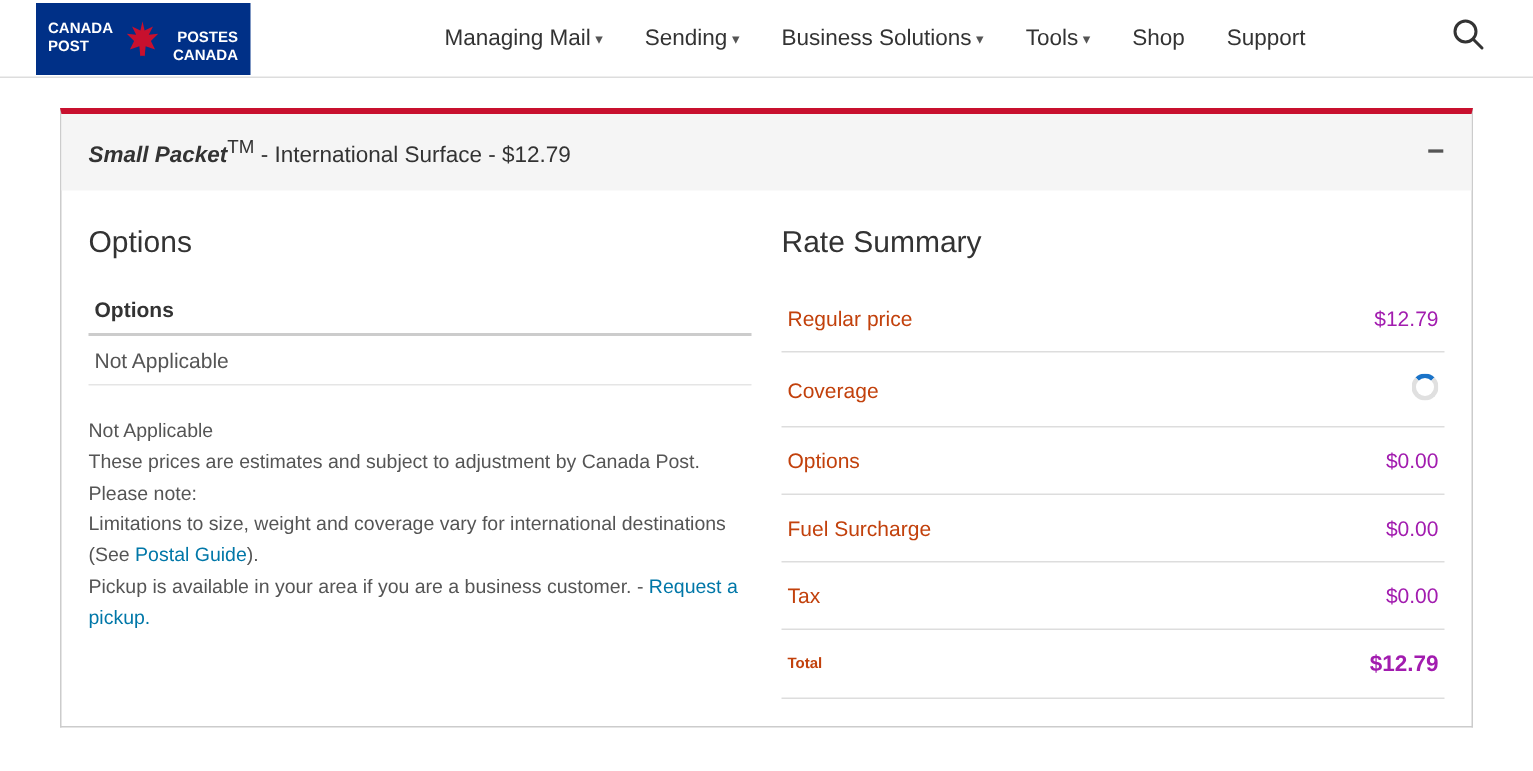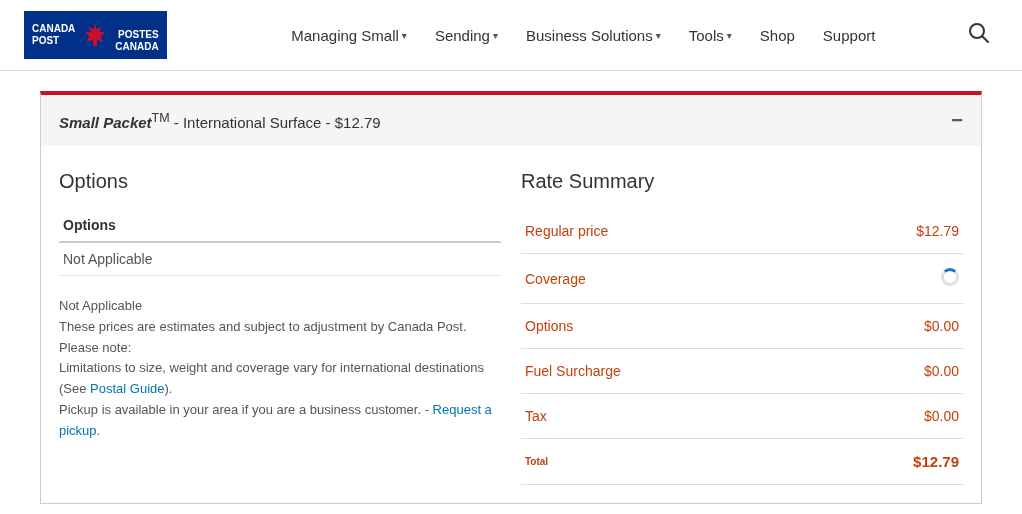--- a/index.html
+++ b/index.html
@@ -3,21 +3,21 @@
   <meta charset="utf-8">
   <style>
     * { box-sizing: border-box; margin: 0; padding: 0; }
     body { font-family: Arial, Helvetica, sans-serif; font-size: 14px; color: #333; background: #fff; }
 
     
     nav {
       display: flex;
       align-items: center;
       padding: 12px 24px;
-      height: 71px;
+      height: 52px;
       border-bottom: 1px solid #ddd;
       background: #fff;
     }
     .logo-area {
       display: flex;
       align-items: center;
       margin-right: 40px;
       flex-shrink: 0;
     }
     .logo-box {
@@ -138,21 +138,21 @@
     .rate-table {
       width: 100%;
       border-collapse: collapse;
     }
     .rate-table tr {
       border-bottom: 1px solid #ddd;
     }
     .rate-table td {
       padding: 14px 4px;
       font-size: 14px;
-      color: #c2410c;
+      color: #a21caf;
     }
     .rate-table .label { color: #c2410c; }
     .rate-table .value { text-align: right; font-size: 14px; }
     .rate-table .total-row td { font-weight: bold; font-size: 10px; border-bottom: none; }
     .rate-table .total-row .value { font-size: 15px; }
 
     
     .spinner {
       display: inline-block;
       width: 18px;
@@ -181,21 +181,21 @@
       </svg>
       <div class="logo-text-right">
         <div>POSTES</div>
         <div>CANADA</div>
       </div>
     </div>
   </div>
 
   <div class="nav-links">
     <div class="nav-item">
-      <span>Managing Small</span>
+      <span>Managing Mail</span>
       <span class="nav-chevron">▾</span>
     </div>
     <div class="nav-item">
       <span>Sending</span>
       <span class="nav-chevron">▾</span>
     </div>
     <div class="nav-item">
       <span>Business Solutions</span>
       <span class="nav-chevron">▾</span>
     </div>

